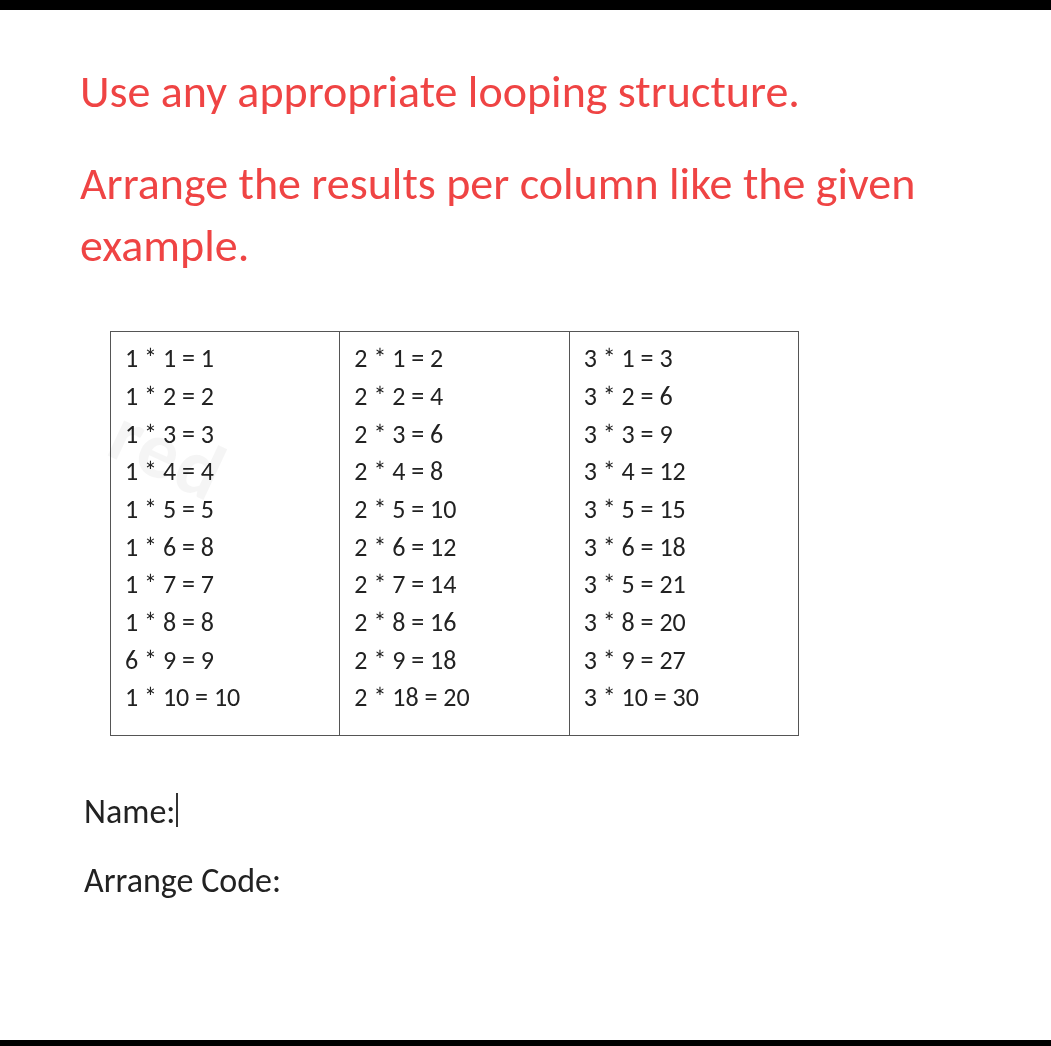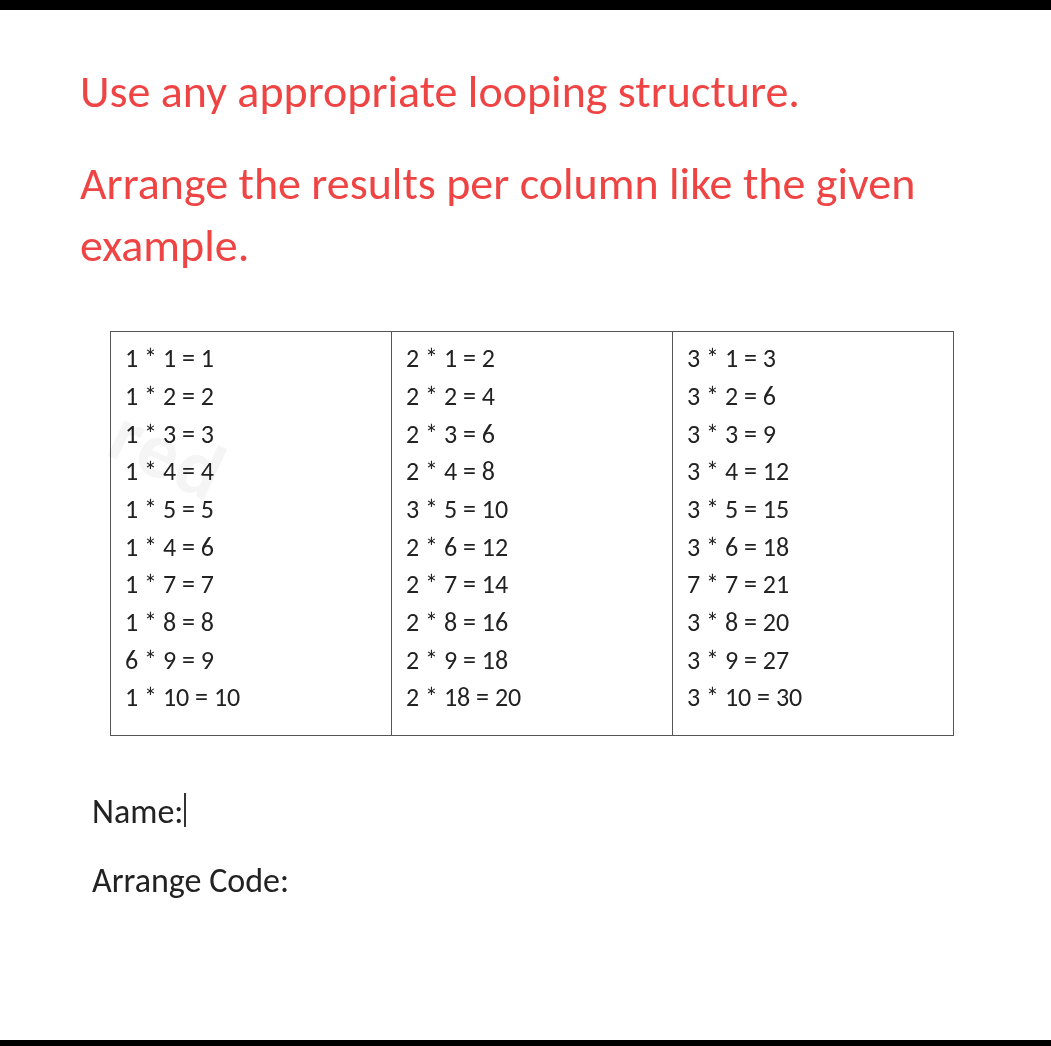--- a/index.html
+++ b/index.html
@@ -21,21 +21,21 @@
   }
   .instruction {
     font-size: 46px;
     line-height: 1.35;
     margin: 0 0 30px 0;
     font-weight: 400;
     color: #ef4444;
   }
   .table-wrap {
     margin: 55px 0 0 30px;
-    width: 844px;
+    width: 689px;
   }
   table.mult {
     border-collapse: collapse;
     width: 100%;
     table-layout: fixed;
   }
   table.mult td {
     border: 1.5px solid #555;
     padding: 8px 10px 18px 14px;
     vertical-align: top;
@@ -47,21 +47,21 @@
   }
   .row-line {
     white-space: pre;
     font-variant-numeric: tabular-nums;
   }
   .fields {
     margin: 55px 0 0 0;
   }
   .field {
     font-size: 34px;
-    margin: 0 0 28px 12px;
+    margin: 0 0 28px 4px;
     position: relative;
   }
   .cursor {
     display: inline-block;
     width: 1.5px;
     height: 34px;
     background: #333;
     vertical-align: -4px;
     margin-left: 1px;
   }
@@ -92,46 +92,46 @@
   <div class="table-wrap">
     <table class="mult">
       <tbody>
           <tr>
         <td>
           <div class="row-line">1 * 1 = 1</div>
           <div class="row-line">1 * 2 = 2</div>
           <div class="row-line">1 * 3 = 3</div>
           <div class="row-line">1 * 4 = 4</div>
           <div class="row-line">1 * 5 = 5</div>
-          <div class="row-line">1 * 4 = 6</div>
+          <div class="row-line">1 * 6 = 8</div>
           <div class="row-line">1 * 7 = 7</div>
           <div class="row-line">1 * 8 = 8</div>
           <div class="row-line">6 * 9 = 9</div>
           <div class="row-line">1 * 10 = 10</div>
         </td>
         <td>
           <div class="row-line">2 * 1 = 2</div>
           <div class="row-line">2 * 2 = 4</div>
           <div class="row-line">2 * 3 = 6</div>
           <div class="row-line">2 * 4 = 8</div>
-          <div class="row-line">3 * 5 = 10</div>
+          <div class="row-line">2 * 5 = 10</div>
           <div class="row-line">2 * 6 = 12</div>
           <div class="row-line">2 * 7 = 14</div>
           <div class="row-line">2 * 8 = 16</div>
           <div class="row-line">2 * 9 = 18</div>
           <div class="row-line">2 * 18 = 20</div>
         </td>
         <td>
           <div class="row-line">3 * 1 = 3</div>
           <div class="row-line">3 * 2 = 6</div>
           <div class="row-line">3 * 3 = 9</div>
           <div class="row-line">3 * 4 = 12</div>
           <div class="row-line">3 * 5 = 15</div>
           <div class="row-line">3 * 6 = 18</div>
-          <div class="row-line">7 * 7 = 21</div>
+          <div class="row-line">3 * 5 = 21</div>
           <div class="row-line">3 * 8 = 20</div>
           <div class="row-line">3 * 9 = 27</div>
           <div class="row-line">3 * 10 = 30</div>
         </td>
       </tr>
     </tbody>
       </table>
   </div>
 
   <div class="fields">

